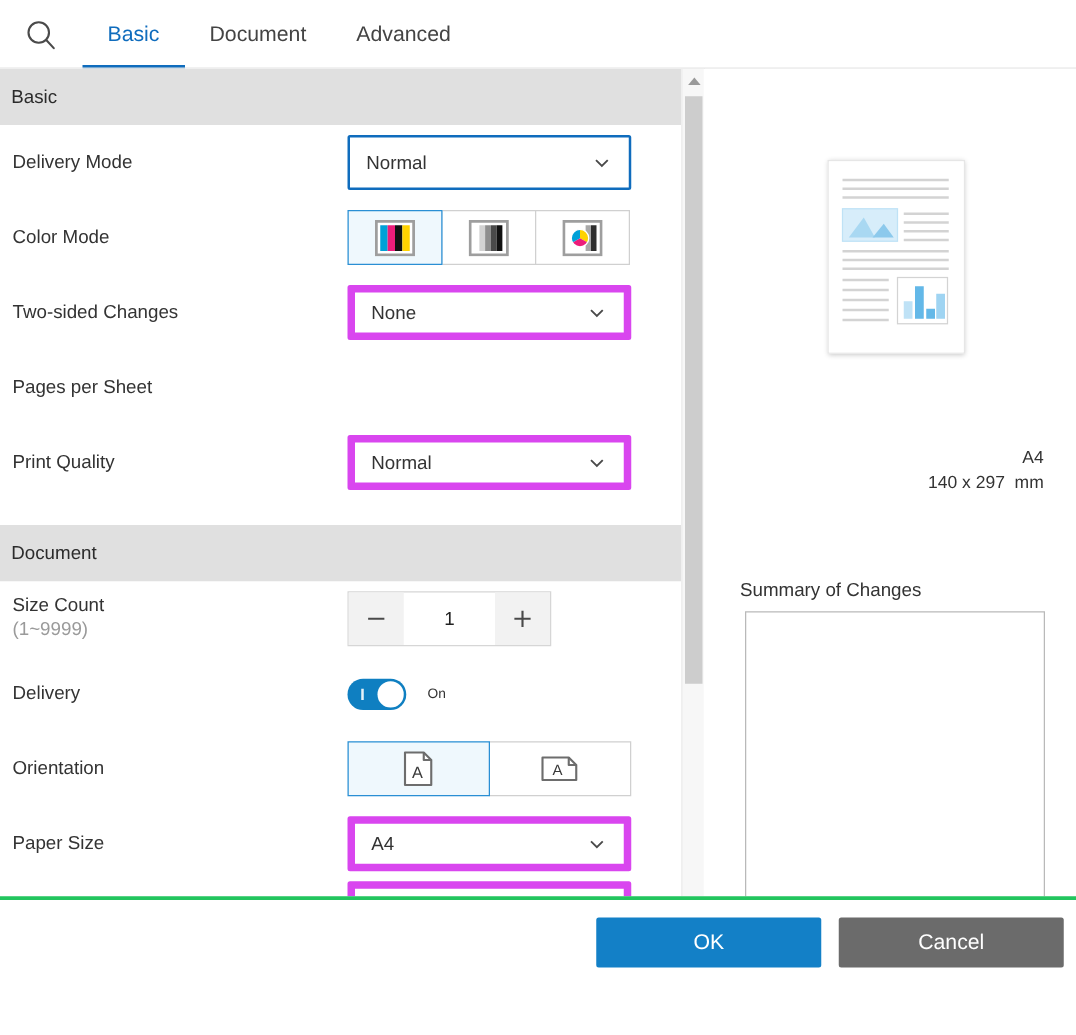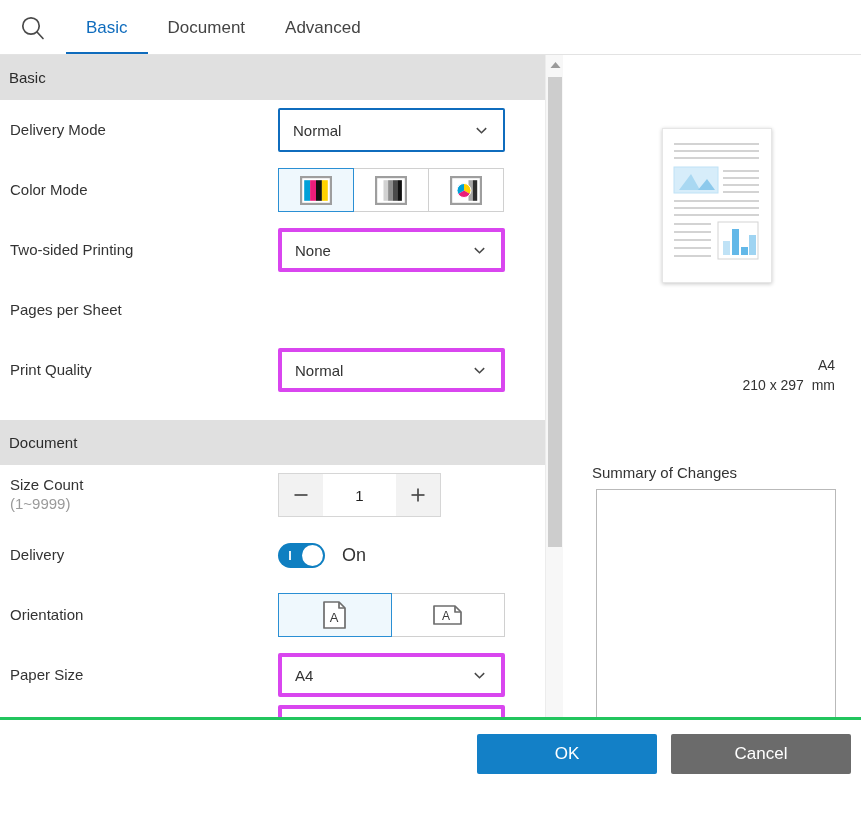--- a/index.html
+++ b/index.html
@@ -47,21 +47,21 @@
     display: flex; align-items: center; min-height: 60px; padding-left: 10px;
   }
   .row-label {
     width: 268px; font-size: 15px; color: #333333; line-height: 1.25;
   }
   .row-label .sub { color: #9a9a9a; display: block; }
 
   
   .dropdown {
     position: relative; width: 227px; height: 44px; background: #fff;
-    border: 4px solid #d946ef; border-radius: 2px;
+    border: 6px solid #d946ef; border-radius: 2px;
     display: flex; align-items: center; padding: 0 10px 0 13px;
     font-size: 15px; color: #333; cursor: pointer;
   }
   .dropdown.focused { border: 2px solid #0f6cbd; }
   .chev {
     position: absolute; right: 14px; top: 50%; transform: translateY(-50%);
     width: 15px; height: 15px;
   }
 
   
@@ -98,21 +98,21 @@
     position: relative; cursor: pointer;
   }
   .toggle .knob {
     position: absolute; right: 2px; top: 2px; width: 21px; height: 21px;
     border-radius: 50%; background: #fff;
   }
   .toggle .bar {
     position: absolute; left: 11px; top: 8px; width: 2px; height: 9px;
     background: #ffffff; opacity: .9;
   }
-  .toggle-label { margin-left: 17px; font-size: 18px; color: #333; }
+  .toggle-label { margin-left: 17px; font-size: 11px; color: #333; }
 
   
   .scrollbar {
     position: absolute; left: 545px; top: 55px; width: 18px; height: 706px;
     background: #f7f7f7; border-left: 1px solid #ececec;
   }
   .sb-arrow {
     position: absolute; left: 0; width: 18px; height: 20px;
     display: flex; align-items: center; justify-content: center; cursor: pointer;
   }
@@ -231,21 +231,21 @@
               <path d="M0,0 L6.06,3.5 A7,7 0 0,1 -6.06,3.5 Z" fill="#ec1d7a"></path>
               <path d="M0,0 L-6.06,3.5 A7,7 0 0,1 0,-7 Z" fill="#00a0d8"></path>
               <circle cx="0" cy="0" r="7" fill="none" stroke="#ffffff" stroke-width="1"></circle>
             </g>
           </svg>
         </div>
       </div>
     </div>
 
     <div class="row">
-      <div class="row-label">Two-sided Printing</div>
+      <div class="row-label">Two-sided Changes</div>
       <div class="dropdown">
         <span>None</span>
         <svg class="chev" viewBox="0 0 16 16">
           <polyline points="3,6 8,11 13,6" fill="none" stroke="#4a4a4a" stroke-width="1.6"></polyline>
         </svg>
       </div>
     </div>
 
     <div class="row">
       <div class="row-label">Pages per Sheet</div>
@@ -384,21 +384,21 @@
         <rect x="60" y="112" width="7" height="14" fill="#bfe2f6"></rect>
         <rect x="69" y="100" width="7" height="26" fill="#63b8e8"></rect>
         <rect x="78" y="118" width="7" height="8" fill="#63b8e8"></rect>
         <rect x="86" y="106" width="7" height="20" fill="#9fd4f2"></rect>
       </svg>
     </div>
 
     <div class="paper-size">
       <div>A4</div>
       <div class="dims">
-        <span>210 x 297</span>
+        <span>140 x 297</span>
         &nbsp;<span>mm</span>
       </div>
     </div>
 
     <div class="summary-label">Summary of Changes</div>
     <div class="summary-box">
       <span></span>
     </div>
   </div>
 

